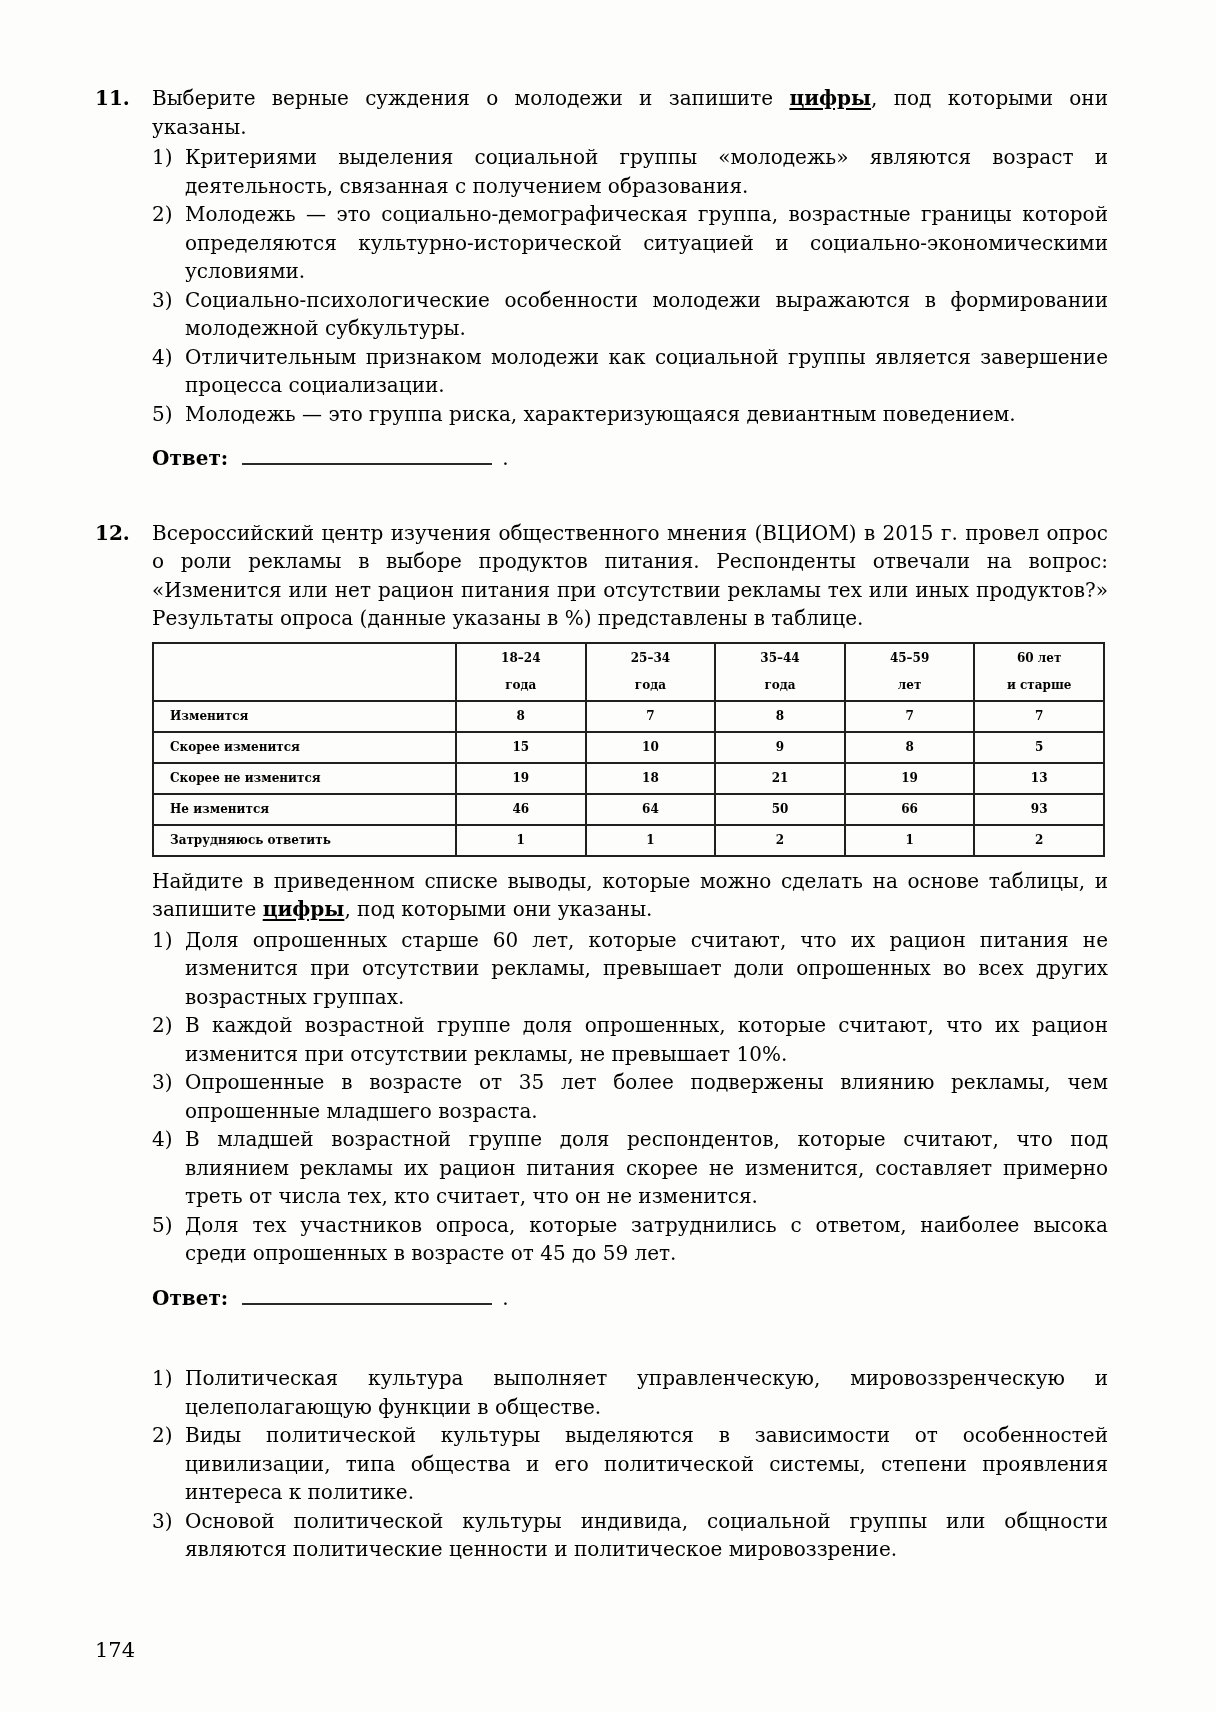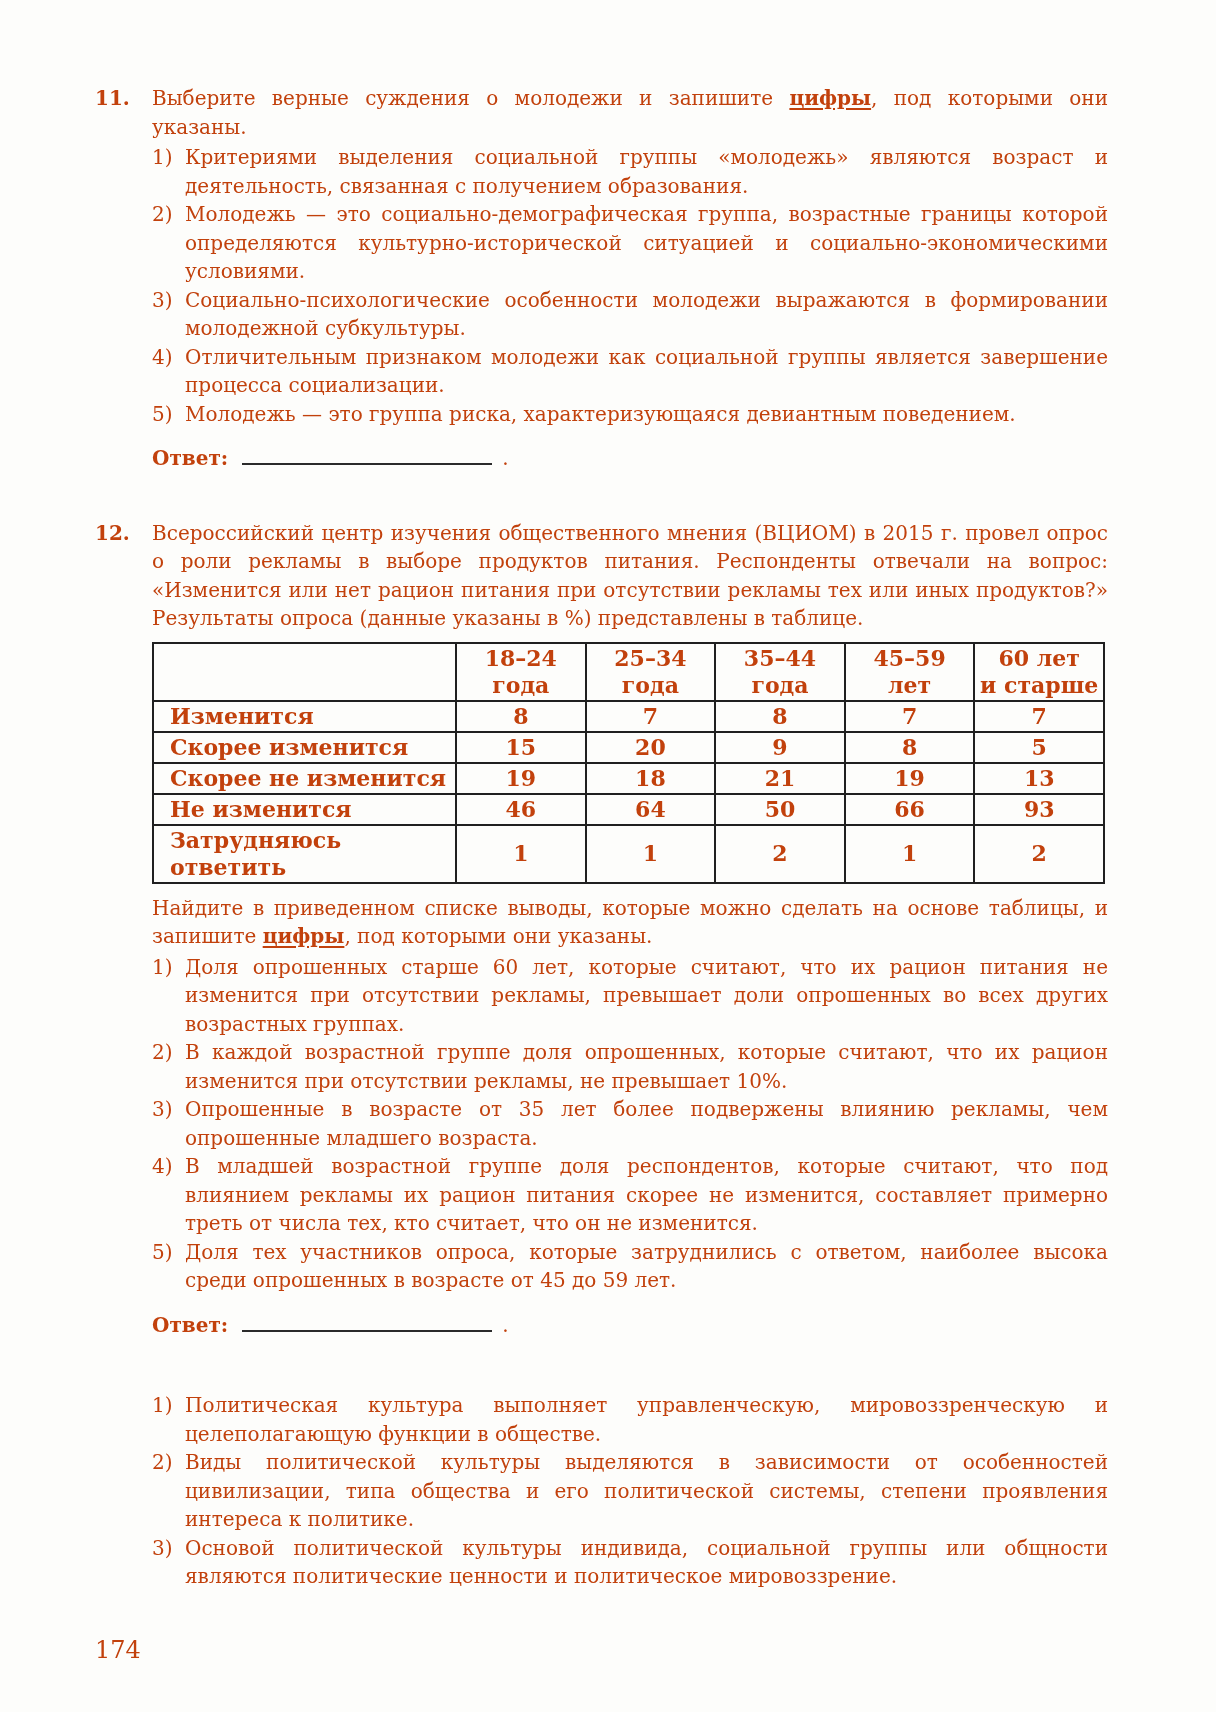--- a/index.html
+++ b/index.html
@@ -2,21 +2,21 @@
 <html><head>
 <meta charset="utf-8">
 <style>
   html, body { margin: 0; padding: 0; background: #ffffff; }
   .page {
     position: relative;
     width: 1216px;
     height: 1712px;
     box-sizing: border-box;
     background: #fdfdfb;
-    color: #c2410c;
+    color: #000000;
     font-family: "DejaVu Serif", "Liberation Serif", serif;
     font-size: 20px;
     line-height: 28.5px;
     padding: 84px 108px 0 95px;
     overflow: hidden;
   }
   .question { position: relative; }
   .q-head { display: flex; }
   .q-num { width: 57px; flex: 0 0 auto; font-weight: bold; }
   .q-stem { flex: 1 1 auto; text-align: justify; }
@@ -36,37 +36,37 @@
     margin-right: 10px;
   }
   .q12 { margin-top: 46px; }
   .q13 { margin-top: 52px; }
   .data-table {
     border-collapse: collapse;
     table-layout: fixed;
     width: 953px;
     margin: 9px 0 10px 57px;
     font-weight: bold;
-    font-size: 22px;
+    font-size: 12px;
   }
   .data-table th, .data-table td {
     border: 2px solid #202020;
     text-align: center;
     vertical-align: middle;
     padding: 1px 4px;
     line-height: 27px;
   }
   .col-label { width: 303px; }
   .data-table .row-label { text-align: left; padding-left: 16px; }
   .after-table { margin-left: 57px; text-align: justify; }
   .page-number {
     position: absolute;
     left: 95px;
     bottom: 48px;
-    font-size: 24px;
+    font-size: 21px;
   }
 </style>
 </head>
 <body>
 
 <div class="page">
 
   <section class="question q11">
     <div class="q-head">
       <div class="q-num">11.</div>
@@ -144,21 +144,21 @@
           <td class="row-label">Изменится</td>
           <td>8</td>
           <td>7</td>
           <td>8</td>
           <td>7</td>
           <td>7</td>
         </tr>
         <tr>
           <td class="row-label">Скорее изменится</td>
           <td>15</td>
-          <td>20</td>
+          <td>10</td>
           <td>9</td>
           <td>8</td>
           <td>5</td>
         </tr>
         <tr>
           <td class="row-label">Скорее не изменится</td>
           <td>19</td>
           <td>18</td>
           <td>21</td>
           <td>19</td>

